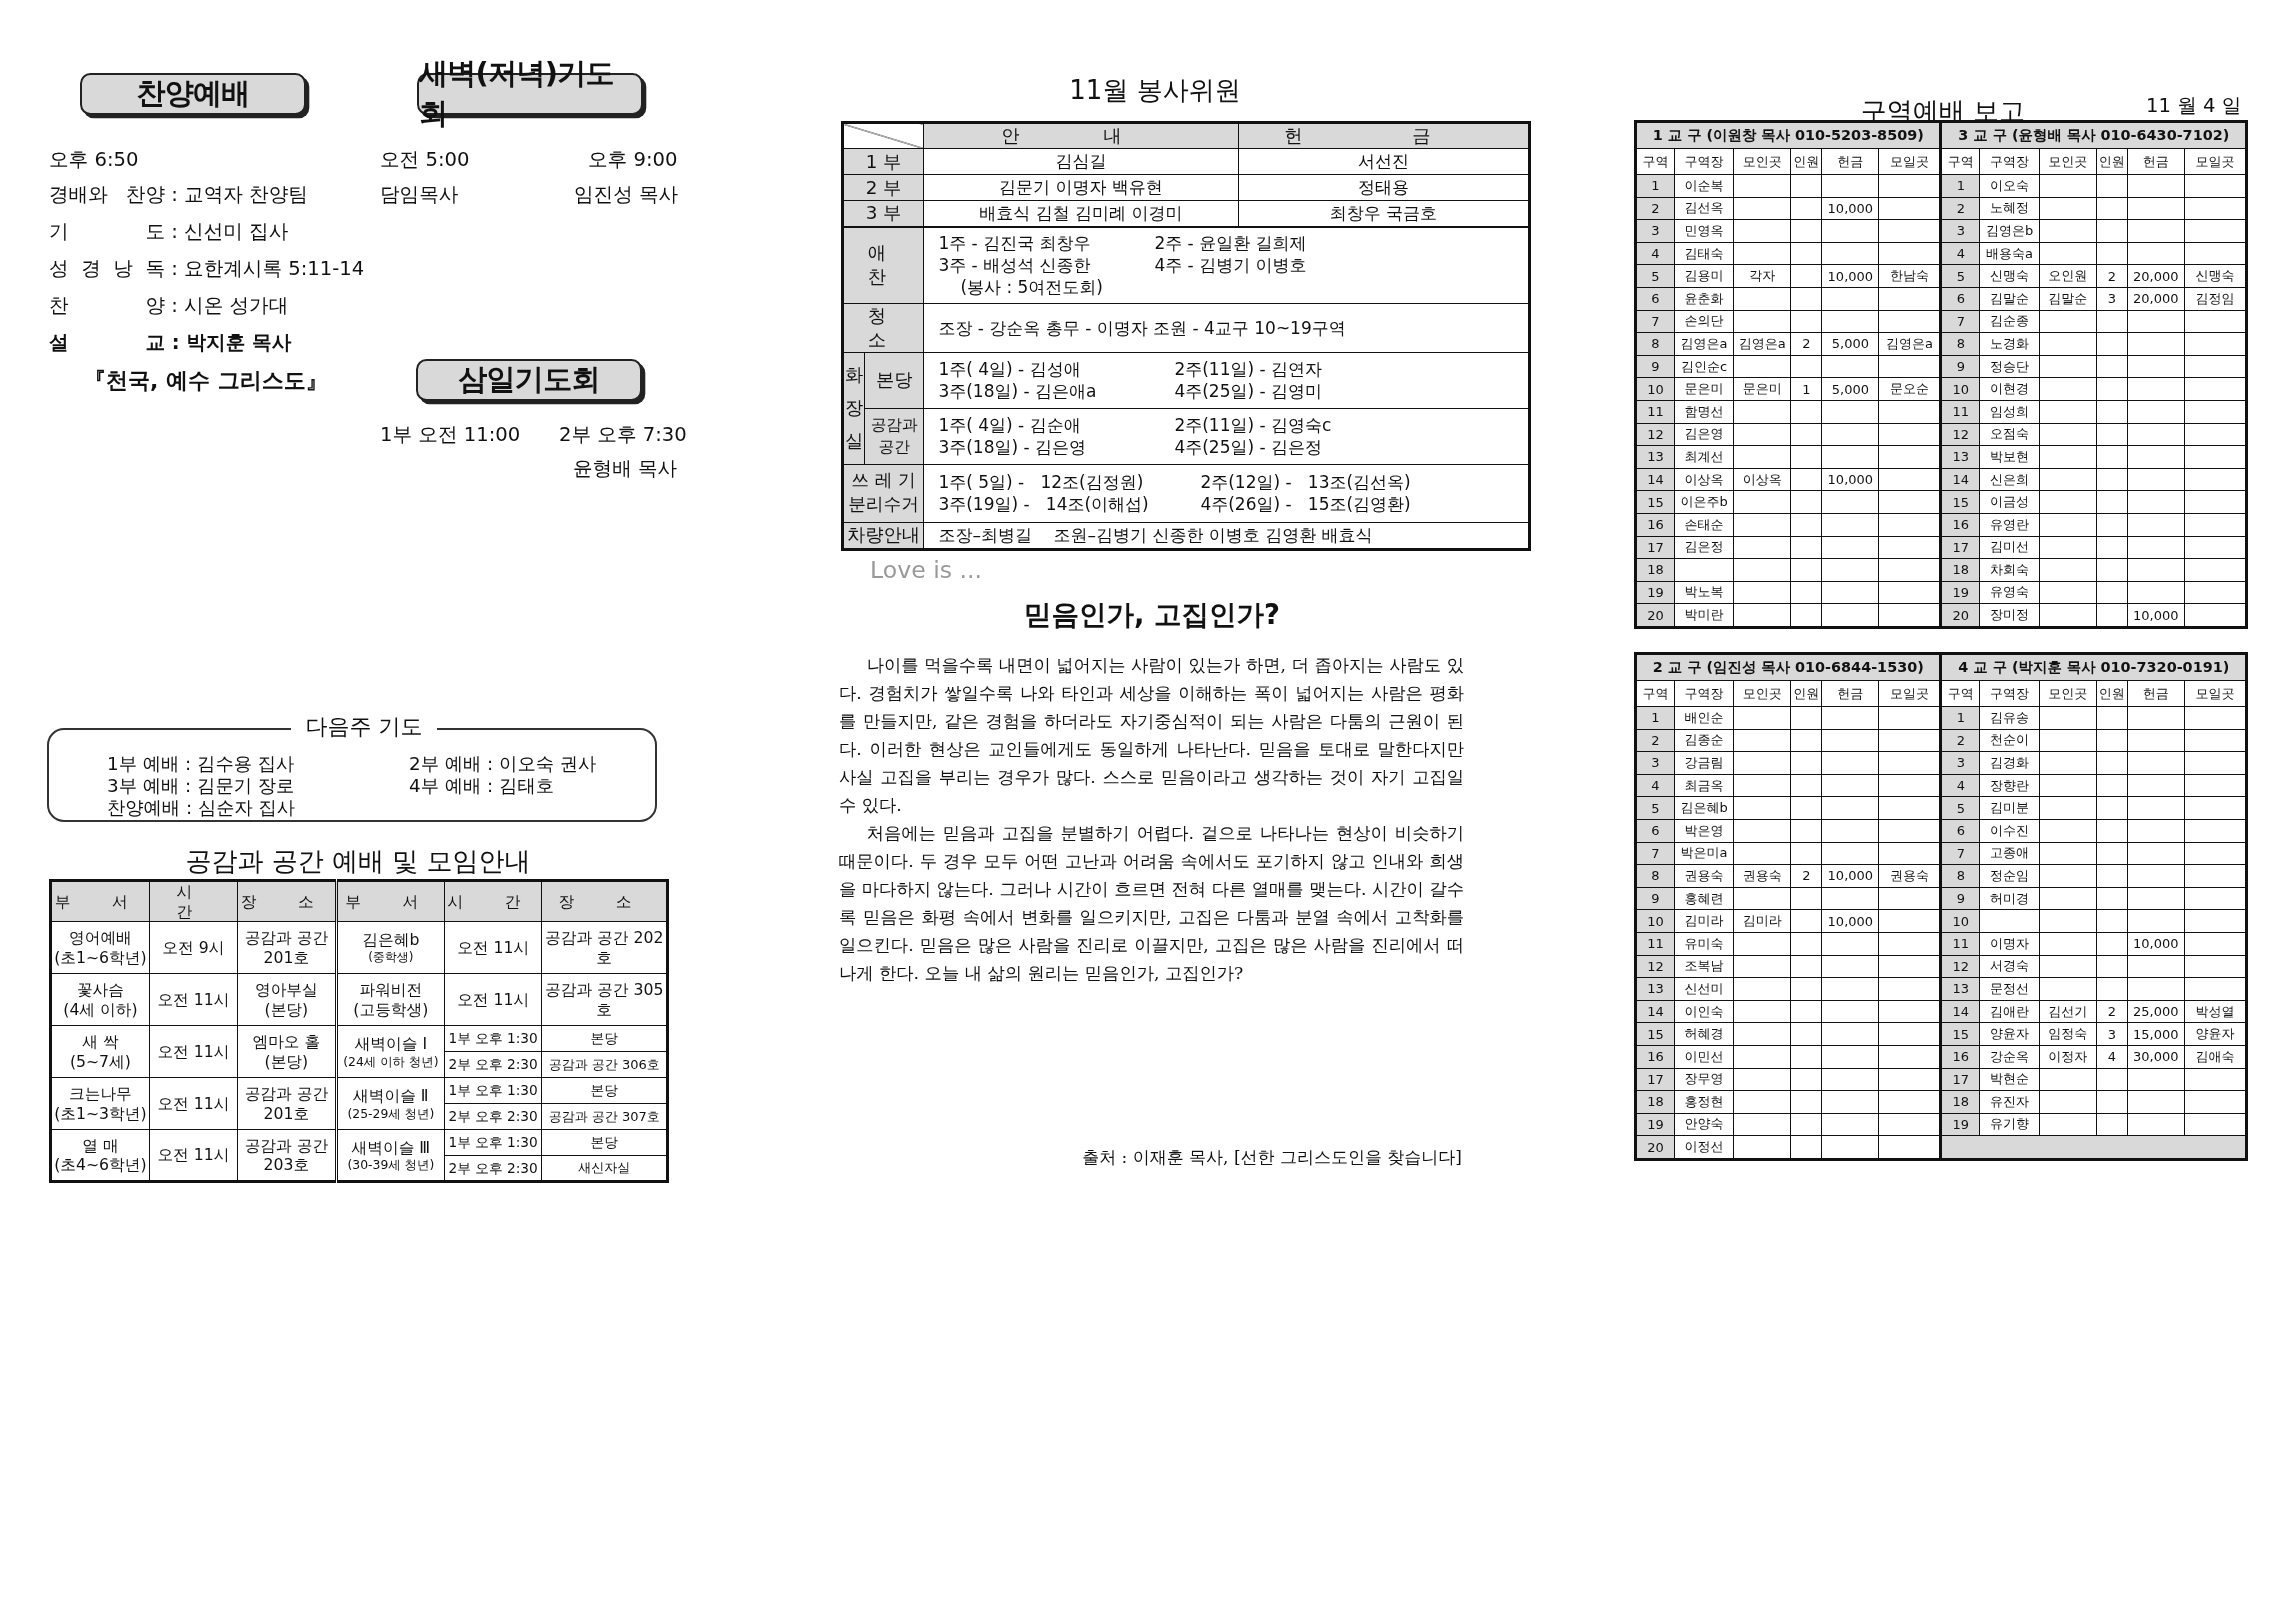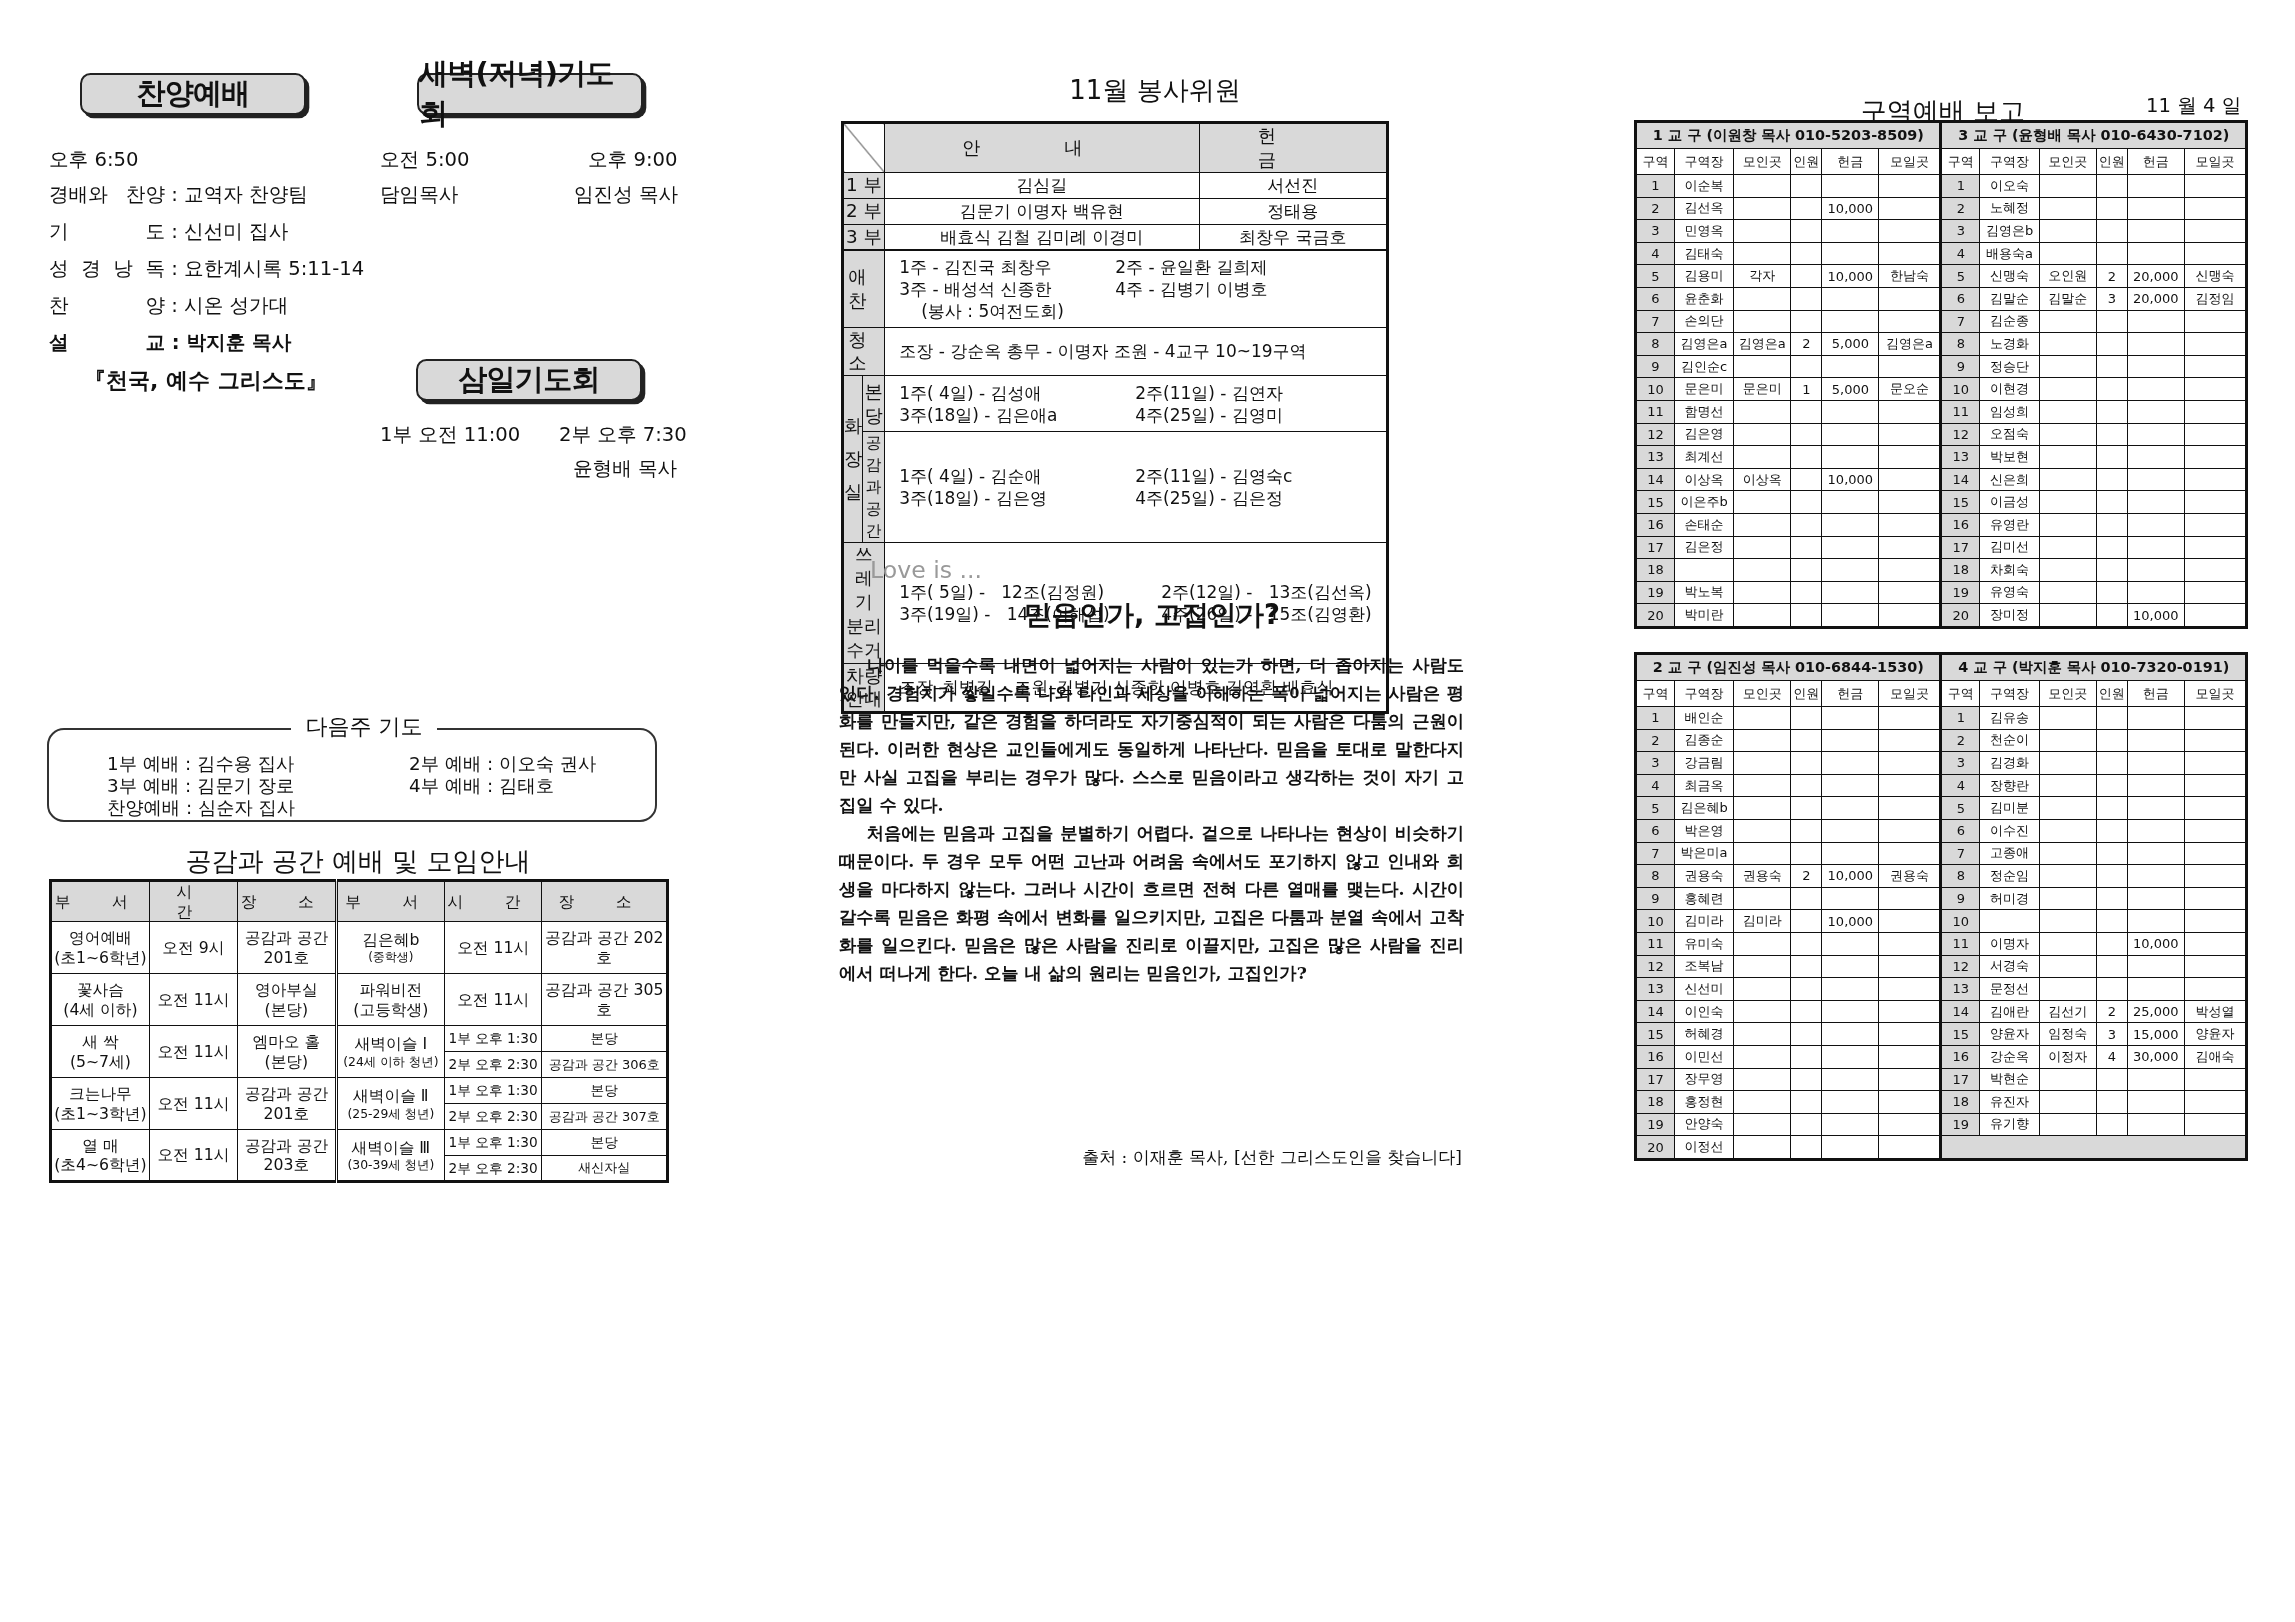--- a/index.html
+++ b/index.html
@@ -186,21 +186,21 @@
         <td style="font-size:13.7px">본당</td>
       </tr>
       <tr style="height:26px">
         <td style="font-size:13.7px">2부 오후 2:30</td>
         <td style="font-size:13px">새신자실</td>
       </tr>
     </tbody>
   </table>
 
 <div class="h2" style="left:844px;top:73px;width:622px;">11월 봉사위원</div>
-<table class="stable" id="stable" style="left:841px;top:121px;width:548px;padding-left:24px;">
+<table class="stable" id="stable" style="left:841px;top:121px;width:690px;padding-left:24px;">
     <tbody>
       <tr style="height:26px">
         <td class="hd" colspan="2" style="width:79px;background:linear-gradient(to top right,#fff calc(50% - 0.7px),#111 50%,#fff calc(50% + 0.7px));"></td>
         <td class="hd" style="letter-spacing:39px">안 내</td>
         <td class="hd" style="letter-spacing:52px">헌 금</td>
       </tr>
       <tr style="height:26px">
         <td class="hd" colspan="2">1 부</td>
         <td class="ctr" style="width:285px">김심길</td>
         <td class="ctr">서선진</td>
@@ -248,21 +248,21 @@
       </tr>
       <tr style="height:27.5px">
         <td class="hd" colspan="2">차량안내</td>
         <td colspan="2" style="white-space:pre">조장–최병길    조원–김병기 신종한 이병호 김영환 배효식</td>
       </tr>
     </tbody>
   </table>
 
 <div class="loveis" style="left:870px;top:556px;">Love is ...</div>
 <div class="article-title" style="left:841px;top:597px;width:622px;">믿음인가, 고집인가?</div>
-<div class="article" id="article" style="left:839px;top:651px;width:625px;font-weight:bold;">
+<div class="article" id="article" style="left:839px;top:651px;width:625px;">
     <p>나이를 먹을수록 내면이 넓어지는 사람이 있는가 하면, 더 좁아지는 사람도 있다. 경험치가 쌓일수록 나와 타인과 세상을 이해하는 폭이 넓어지는 사람은 평화를 만들지만, 같은 경험을 하더라도 자기중심적이 되는 사람은 다툼의 근원이 된다. 이러한 현상은 교인들에게도 동일하게 나타난다. 믿음을 토대로 말한다지만 사실 고집을 부리는 경우가 많다. 스스로 믿음이라고 생각하는 것이 자기 고집일 수 있다.</p>
     <p>처음에는 믿음과 고집을 분별하기 어렵다. 겉으로 나타나는 현상이 비슷하기 때문이다. 두 경우 모두 어떤 고난과 어려움 속에서도 포기하지 않고 인내와 희생을 마다하지 않는다. 그러나 시간이 흐르면 전혀 다른 열매를 맺는다. 시간이 갈수록 믿음은 화평 속에서 변화를 일으키지만, 고집은 다툼과 분열 속에서 고착화를 일으킨다. 믿음은 많은 사람을 진리로 이끌지만, 고집은 많은 사람을 진리에서 떠나게 한다. 오늘 내 삶의 원리는 믿음인가, 고집인가?</p>
   </div>
 <div class="source" style="left:1060px;top:1146px;width:402px;text-align:right;">출처 : 이재훈 목사, [선한 그리스도인을 찾습니다]</div>
 
 <div class="h2" style="left:1845px;top:80px;width:196px;margin-top:14px;">구역예배 보고</div>
 <div class="txt" style="left:2146px;top:92px;font-size:19.6px;">11 월 4 일</div>
 
 <table class="dtable" id="dtable-top" style="left:1634px;top:120px;width:614px;">
     <colgroup>

